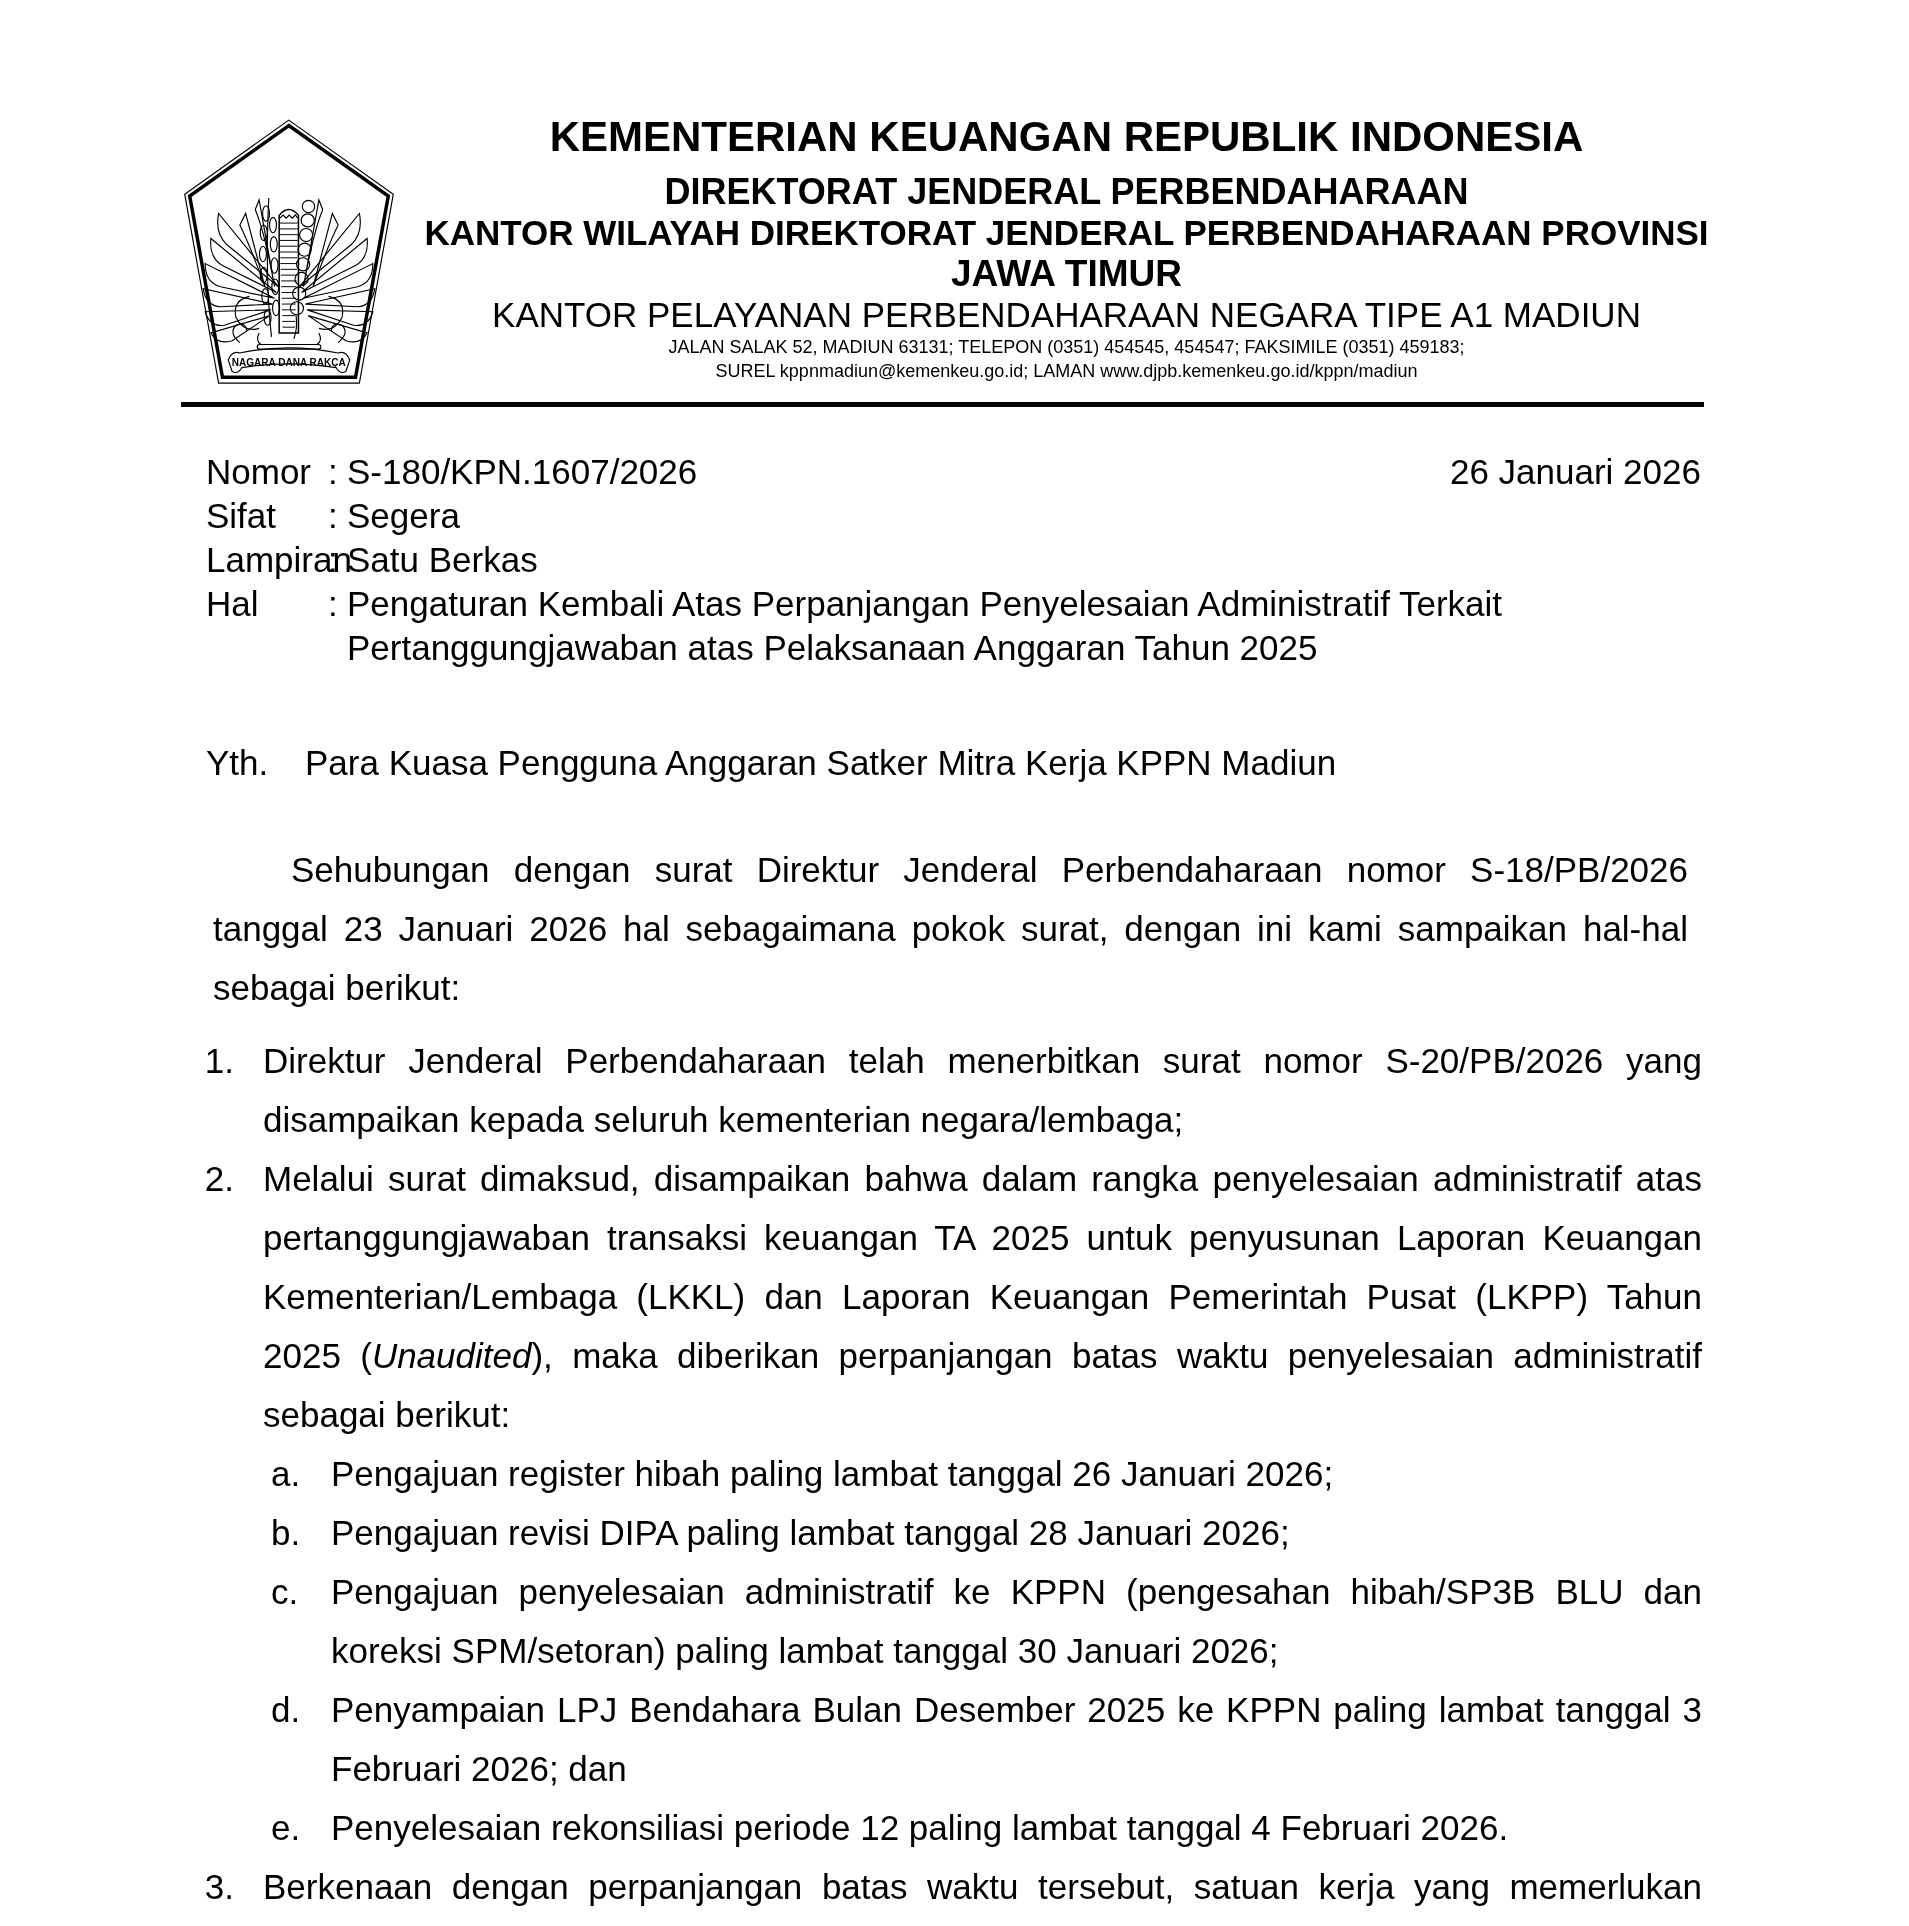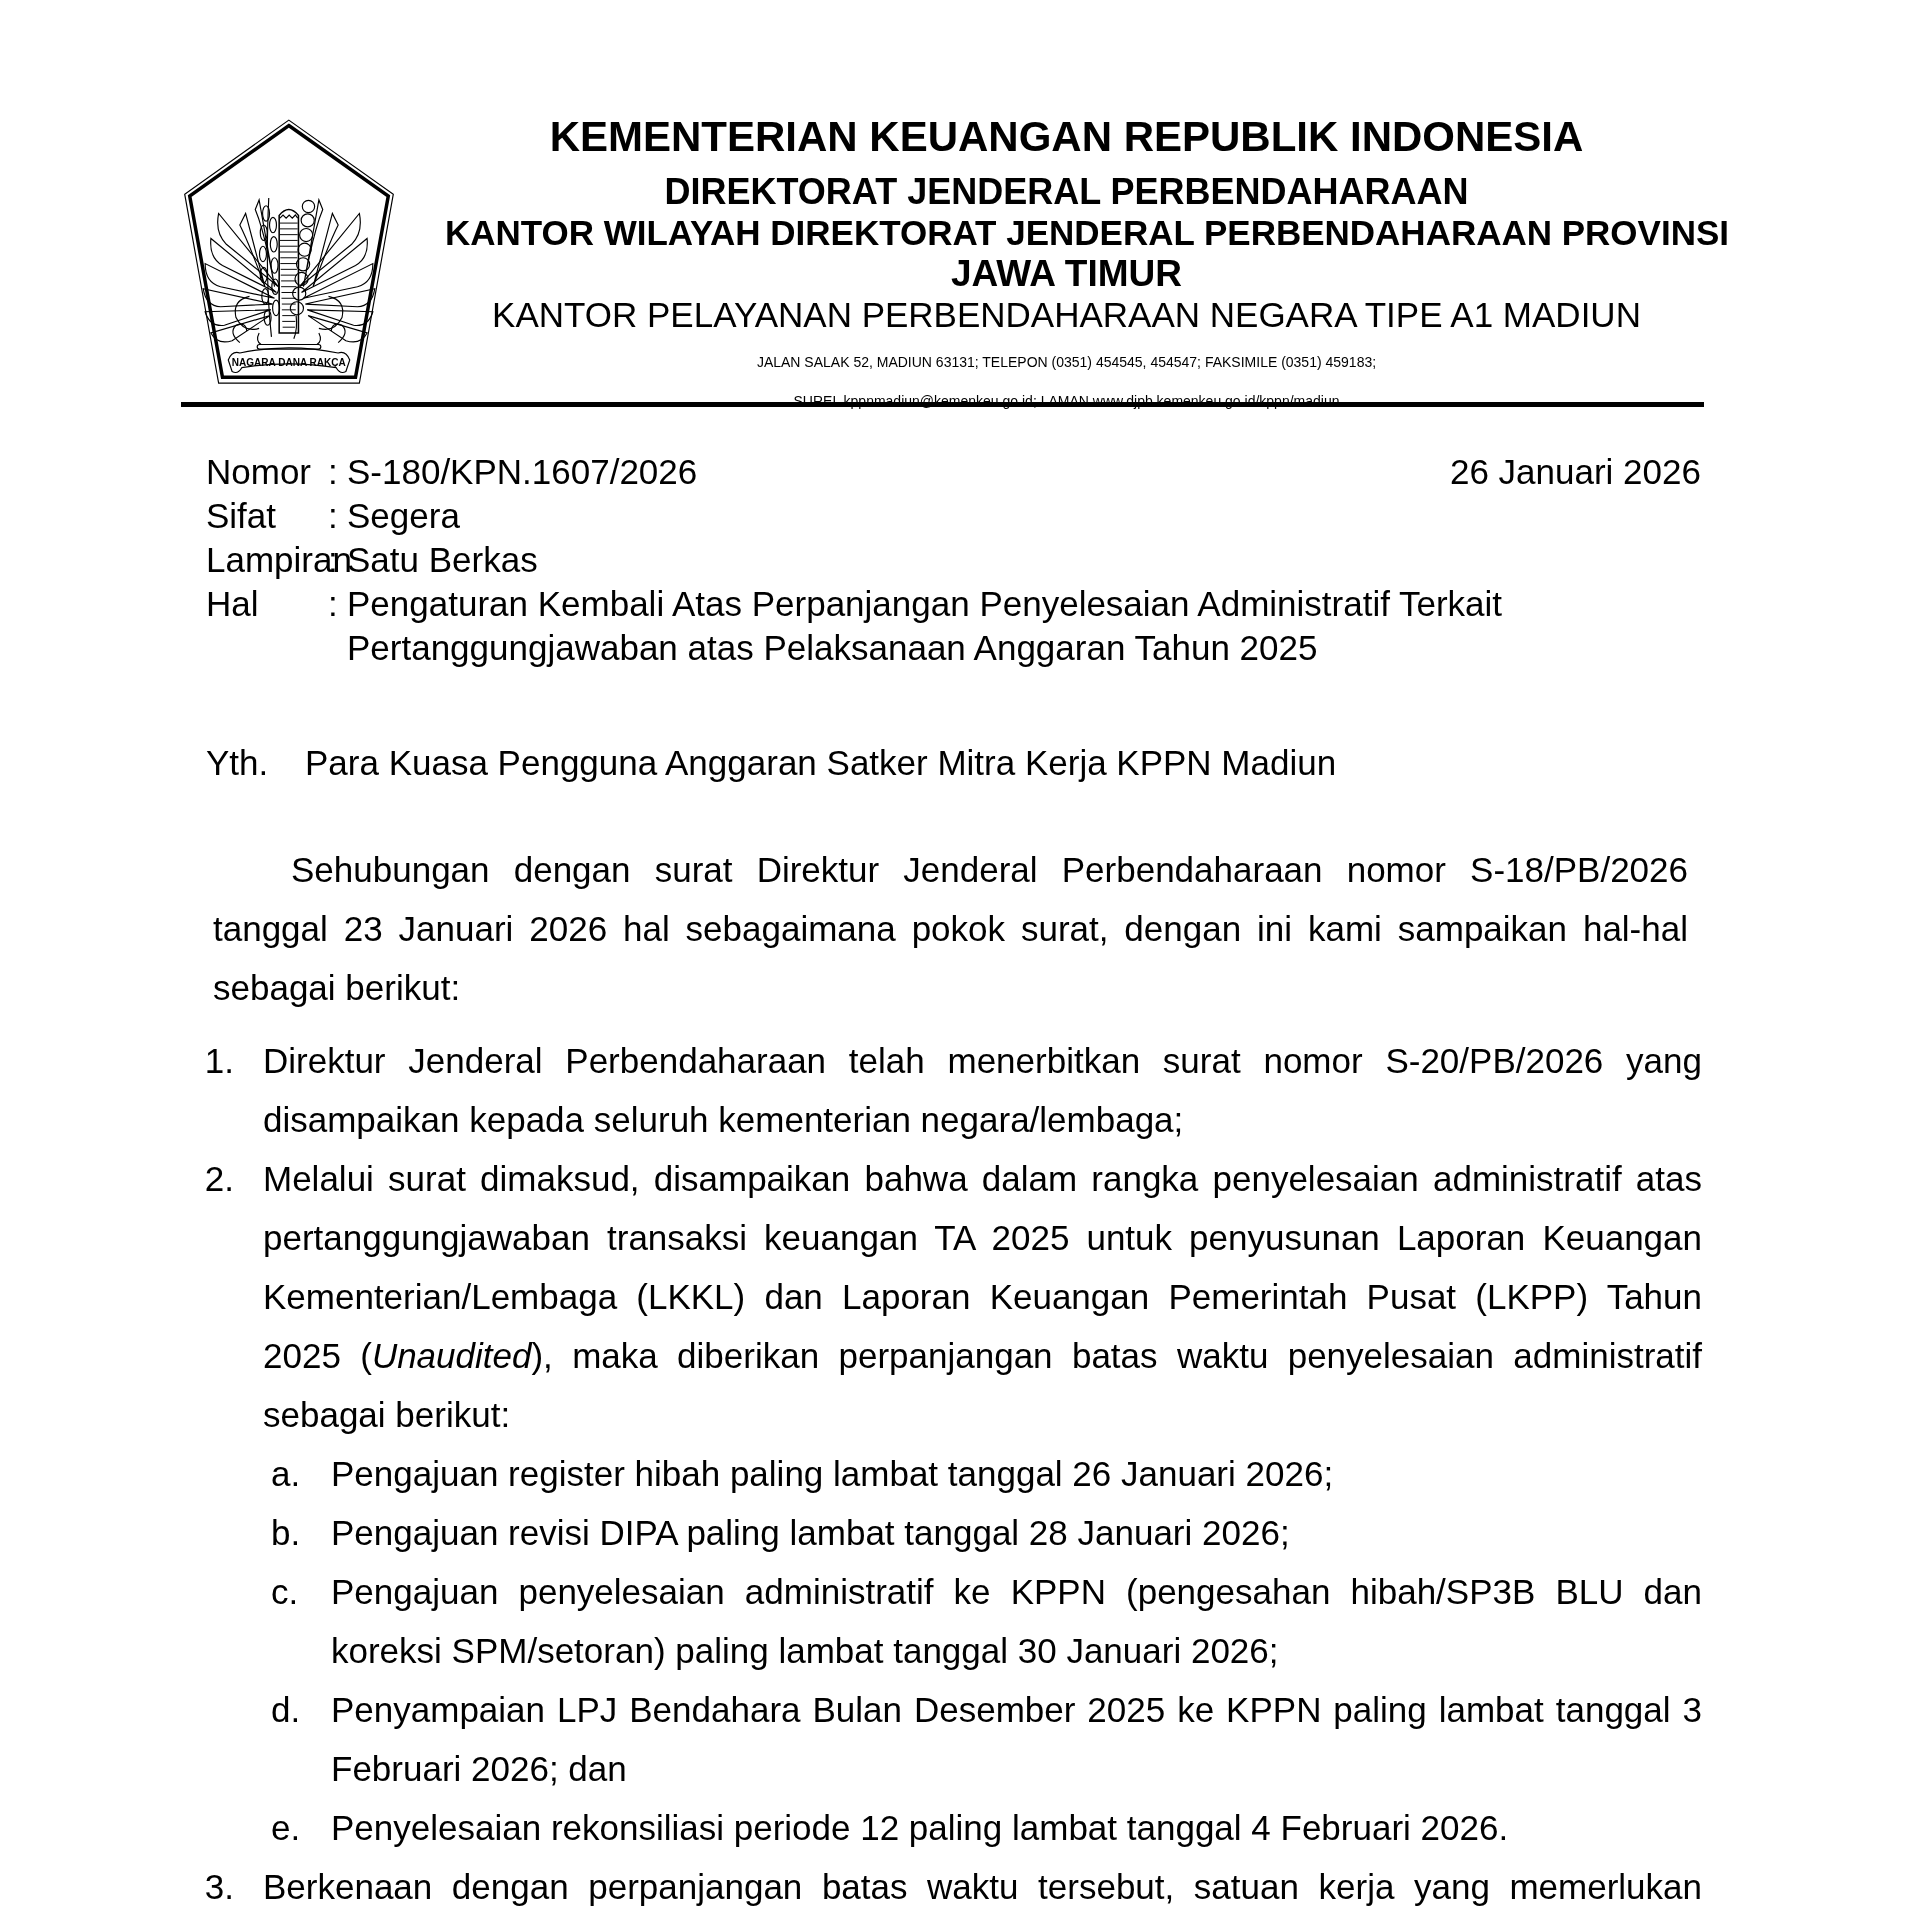--- a/index.html
+++ b/index.html
@@ -4,24 +4,24 @@
 <style>
   html, body { margin: 0; padding: 0; background: #ffffff; }
   body { width: 1910px; height: 2703px; position: relative; overflow: hidden; color: #000; font-family: "Liberation Sans", sans-serif; }
   .page { position: absolute; left: 0; top: 0; width: 1910px; height: 2703px; background: #fff; }
 
   
   .logo { position: absolute; left: 182px; top: 117px; width: 214px; height: 270px; }
   .kop { position: absolute; left: 404px; width: 1325px; top: 112px; text-align: center; }
   .kop .l1 { font-weight: bold; font-size: 42px; line-height: 50px; height: 50px; margin-top: 0; text-align: center; }
   .kop .l2 { font-weight: bold; font-size: 36px; line-height: 41px; height: 41px; margin-top: 8.5px; }
-  .kop .l3 { font-weight: bold; font-size: 35px; line-height: 41px; height: 41px; text-align: right; }
+  .kop .l3 { font-weight: bold; font-size: 35px; line-height: 41px; height: 41px; }
   .kop .l4 { font-weight: bold; font-size: 37px; line-height: 41px; height: 41px; }
   .kop .l5 { font-weight: normal; font-size: 35px; line-height: 41px; height: 41px; }
-  .kop .addr { font-size: 14px; line-height: 24px; height: 24px; margin-top: 15px; }
+  .kop .addr { font-size: 18px; line-height: 24px; height: 24px; }
   .kop-line { position: absolute; left: 181px; top: 402px; width: 1523px; height: 5px; background: #000; }
 
   
   .meta { position: absolute; left: 206px; top: 450px; width: 1495px; font-size: 35px; line-height: 44px; }
   .meta-row { position: relative; height: 44px; white-space: nowrap; }
   .meta-row .lbl { position: absolute; left: 0; top: 0; }
   .meta-row .colon { position: absolute; left: 122px; top: 0; }
   .meta-row .val { position: absolute; left: 141px; top: 0; }
   .meta-row .date { position: absolute; right: 0; top: 0; }
 

